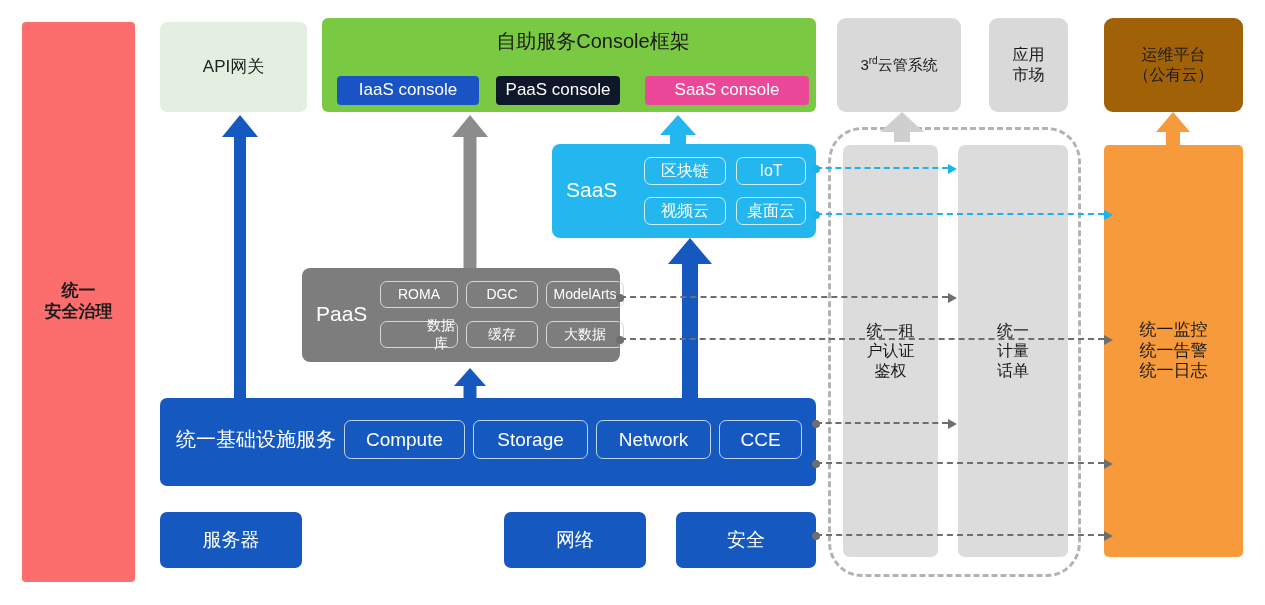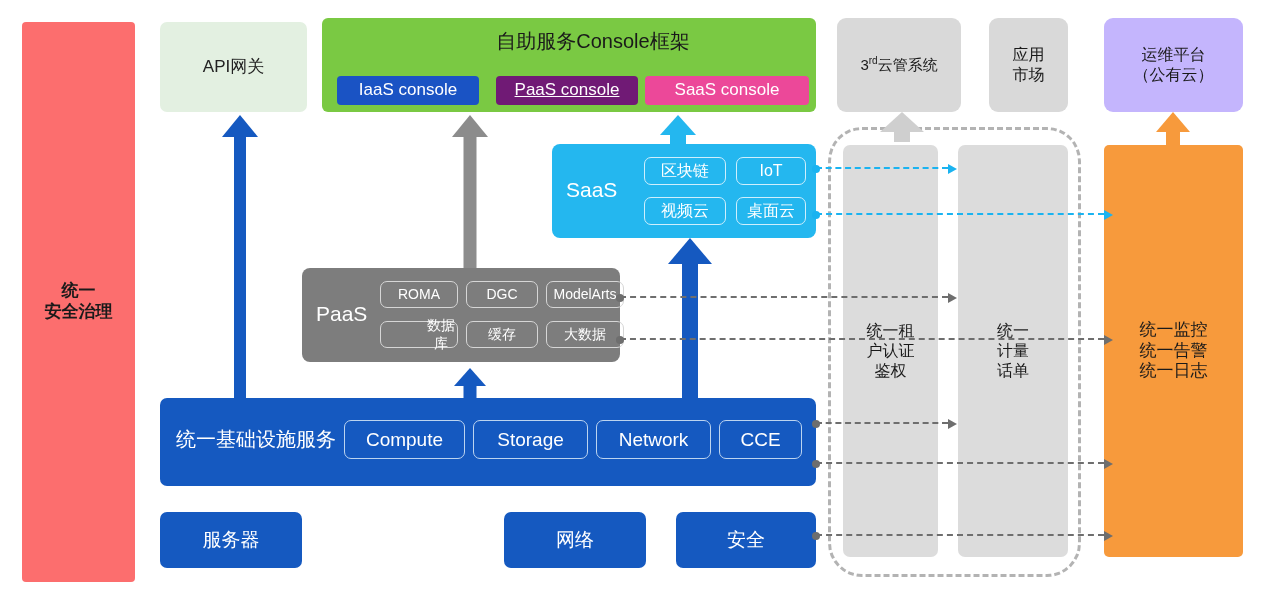--- a/index.html
+++ b/index.html
@@ -67,40 +67,40 @@
     height: 29px;
     border-radius: 4px;
     display: flex;
     align-items: center;
     justify-content: center;
     color: #ffffff;
     font-size: 17px;
     box-sizing: border-box;
   }
   #chip-iaas { left: 15px;  width: 142px; background: #1a53c4; }
-  #chip-paas { left: 174px; width: 142px; background: #701a75; text-decoration: underline; }
+  #chip-paas { left: 174px; width: 124px; background: #0f172a; }
   #chip-saas { left: 323px; width: 164px; background: #ec4899; }
 
   
   #third-party-cloud {
     left: 837px; top: 18px; width: 124px; height: 94px;
     background: #d9d9d9; border-radius: 9px;
     color: #1a1a1a; font-size: 15px;
   }
   #third-party-cloud sup { font-size: 10px; vertical-align: super; }
   #app-market {
     left: 989px; top: 18px; width: 79px; height: 94px;
     background: #d9d9d9; border-radius: 9px;
     color: #1a1a1a; font-size: 16px;
   }
 
   
   #ops-platform {
     left: 1104px; top: 18px; width: 139px; height: 94px;
-    background: #c4b5fd; border-radius: 9px;
+    background: #a16207; border-radius: 9px;
     color: #1a1a1a; font-size: 16px;
   }
   #monitoring-panel {
     left: 1104px; top: 145px; width: 139px; height: 412px;
     background: #f79a3c; border-radius: 5px;
     color: #1a1a1a; font-size: 17px;
   }
 
   
   #saas-block {

